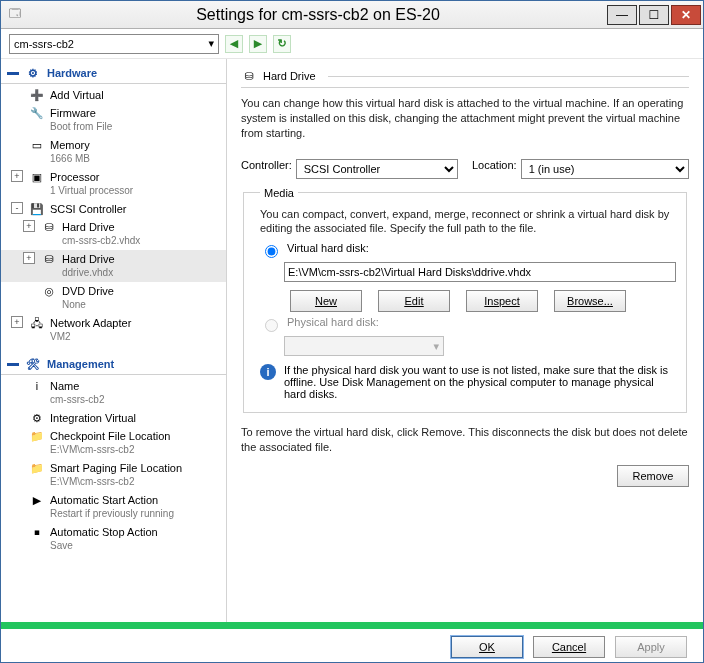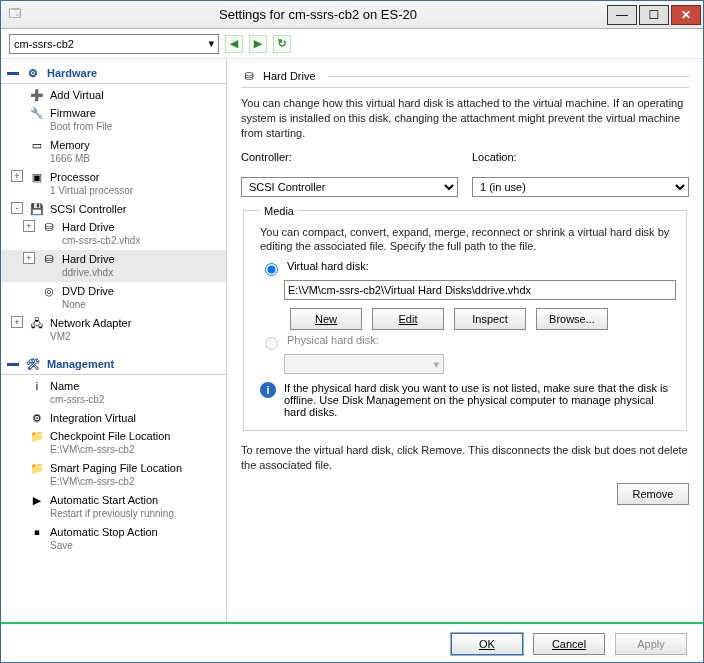--- a/index.html
+++ b/index.html
@@ -1,20 +1,20 @@
 <!DOCTYPE html>
 <html><head>
 <meta charset="utf-8">
 <style>
 * { box-sizing: border-box; font-family: "Segoe UI", Tahoma, sans-serif; font-size: 11px; }
 body { margin: 0; background: #fff; color: #000; }
 .window { width: 704px; height: 663px; border: 1px solid #3b6aa0; background: #fff; position: relative; }
 .titlebar { height: 28px; background: linear-gradient(#f6f6f6,#eaeaea); border-bottom: 1px solid #b0b0b0; display: flex; align-items: center; }
 .titlebar .icon-slot { width: 28px; display:flex; align-items:center; justify-content:center; }
-.titlebar .title { flex: 1; text-align: center; font-size: 13px; }
+.titlebar .title { flex: 1; text-align: center; font-size: 16px; }
 .win-btns { display:flex; margin-left:auto; }
 .win-btn { width: 30px; height: 20px; border: 1px solid #333; margin-right: 2px; display:flex; align-items:center; justify-content:center; background:#e0e0e0; font-size:12px; line-height:1; cursor:default;}
 .win-btn.close { background: #c84b3a; color:#fff; border-color:#7a2c22; font-weight:bold; }
 .toolbar { height: 30px; display:flex; align-items:center; border-bottom:1px solid #e6e6e6; padding: 0 8px; gap:6px; }
 .vm-select { width: 210px; height: 20px; border:1px solid #888; background:#fff; padding: 1px 4px; display:flex; align-items:center; justify-content:space-between; }
 .nav-btn { width:18px; height:18px; border:1px solid #c0e0c0; background:#f4fbf4; display:flex; align-items:center; justify-content:center; color:#2a8a2a; font-size:11px; cursor:default;}
 .body { display:flex; height: calc(663px - 28px - 30px - 42px); }
 .sidebar { width: 226px; border-right:1px solid #d3d3d3; overflow:auto; padding-top:4px; }
 .section-hdr { display:flex; align-items:center; color:#1a4fa3; font-weight:bold; padding: 3px 6px; border-bottom:1px solid #d0d0d0; gap:6px; }
 .section-hdr .bar { width:12px; height:3px; background:#1a4fa3; }
@@ -24,30 +24,30 @@
 .node .sub { color:#777; font-size:10px; padding-left: 21px; }
 .node.lvl2 { padding-left: 40px; }
 .node.sel { background:#e9e9e9; }
 .expander { position:absolute; left:10px; top:2px; width:12px; height:12px; border:1px solid #888; background:#fff; font-size:9px; line-height:10px; text-align:center; color:#444; }
 .expander.lvl2 { left:22px; }
 .ico { width:16px; height:14px; display:inline-flex; align-items:center; justify-content:center; font-size:11px; }
 .main { flex:1; padding: 10px 14px 6px 14px; overflow:auto; }
 .pane-title { display:flex; align-items:center; gap:6px; border-bottom:1px solid #d0d0d0; padding-bottom:4px; margin-bottom:8px; }
 .desc { color:#222; margin-bottom:10px; line-height:1.35; }
 .row { display:flex; gap:14px; margin: 4px 0 8px 0; }
-.col { flex:1; display:flex; flex-direction:column; gap:14px; }
+.col { flex:1; display:flex; flex-direction:row; gap:4px;margin-top:8px; }
 select.control, input.control { height: 20px; border:1px solid #888; width:100%; padding:1px 3px; background:#fff; font-size:11px; }
 .radio-row { display:flex; gap:6px; margin:4px 0; }
-.btnbar { display:flex; gap:10px; margin: 8px 0 0 30px; }
+.btnbar { display:flex; gap:16px; margin: 8px 0 0 30px; text-decoration: underline; }
 button.std { height:22px; min-width:72px; border:1px solid #888; background:linear-gradient(#fdfdfd,#e6e6e6); padding:0 10px; cursor:default; }
 button.std:disabled { color:#888; border-color:#b5b5b5; }
 button.std.default { border:1px solid #3b6aa0; outline:1px solid #88b4e8; }
 .info-row { display:flex; gap:8px; margin-top:8px; }
 .info-icon { width:16px; height:16px; border-radius:50%; background:#276ac0; color:#fff; text-align:center; font-weight:bold; line-height:16px; flex:0 0 16px; }
-.footer { height:42px; border-top:2px solid #22c55e; display:flex; align-items:center; justify-content:flex-end; gap:10px; padding: 0 16px; }
+.footer { height:42px; border-top:7px solid #22c55e; display:flex; align-items:center; justify-content:flex-end; gap:10px; padding: 0 16px; }
 .remove-area { display:flex; justify-content:flex-end; margin-top:6px; }
 .disabled-sel { width:160px; height:20px; border:1px solid #c0c0c0; background:#f3f3f3; color:#aaa; display:flex; align-items:center; justify-content:space-between; padding:0 4px; margin-left:24px;}
 fieldset { border:1px solid #d0d0d0; padding:8px 10px 12px 16px; }
 legend { padding:0 4px; }
 </style>
 </head>
 <body>
 
 <div class="window">
   <div class="titlebar">

